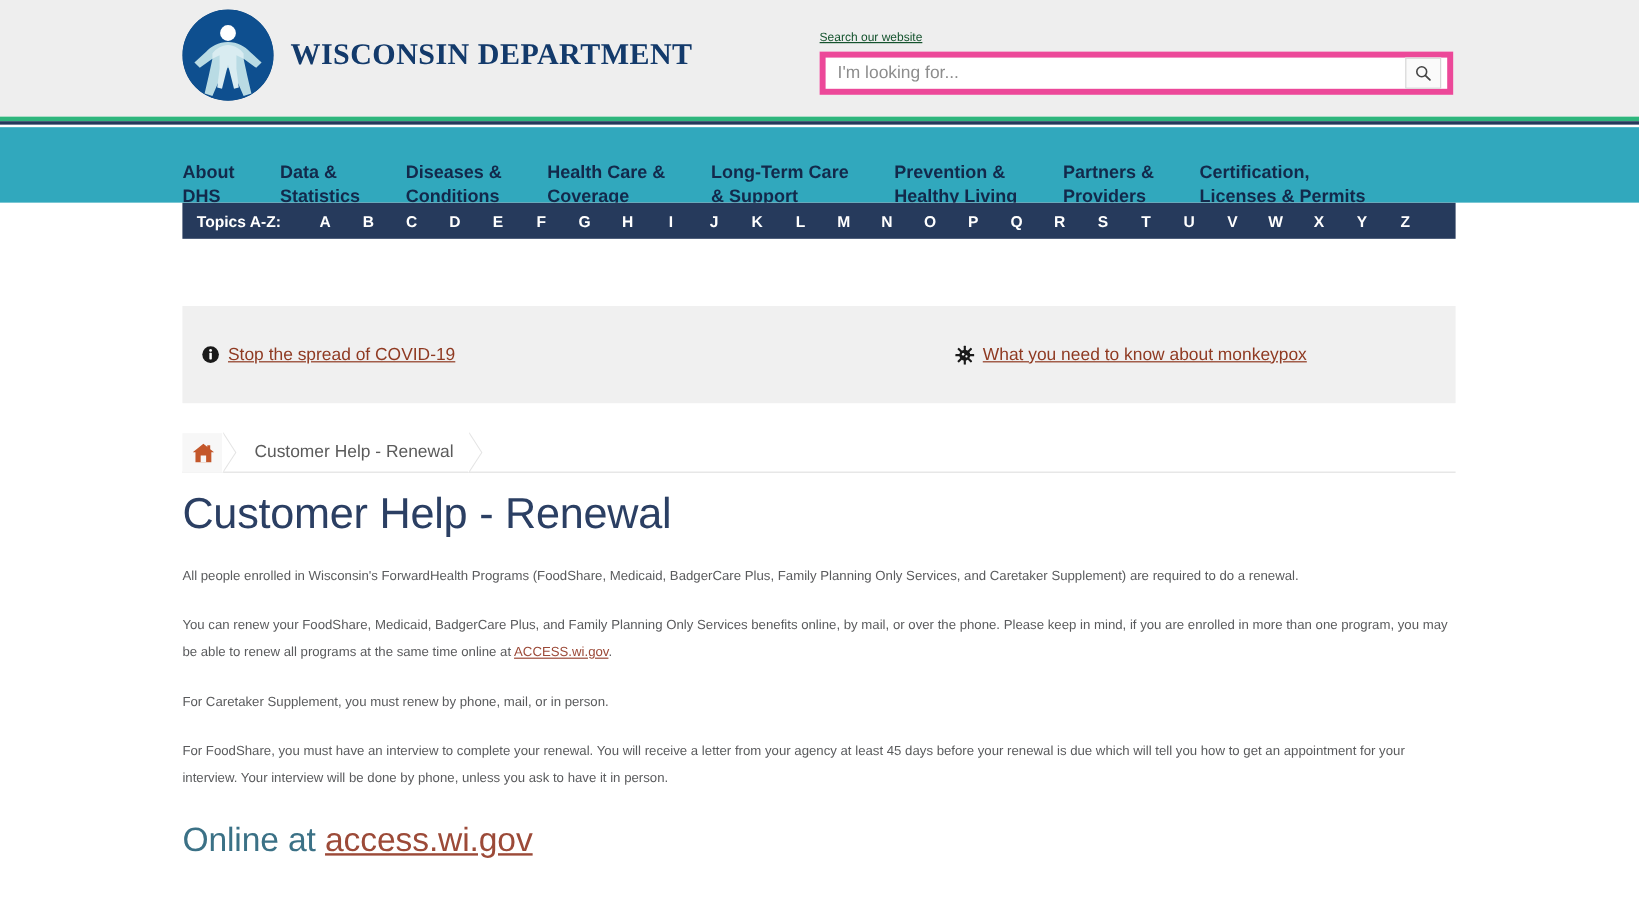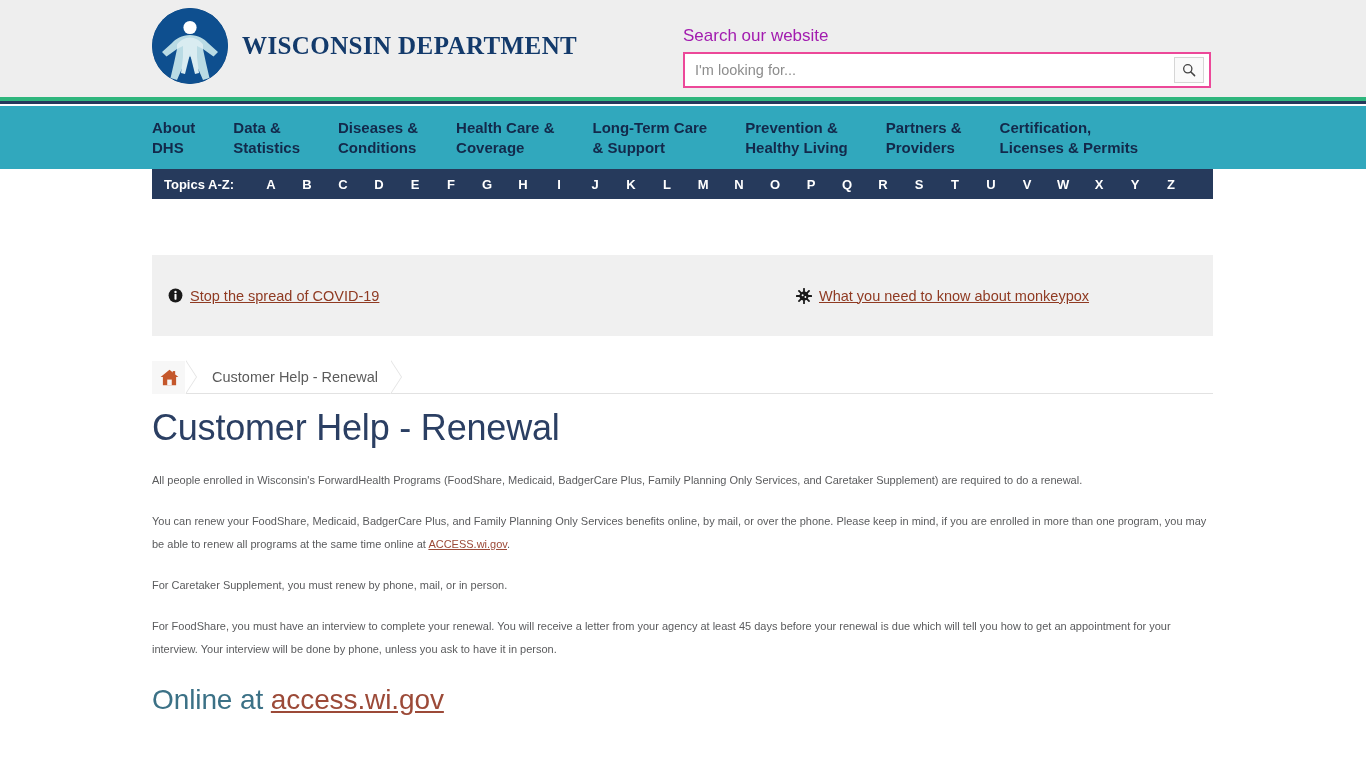--- a/index.html
+++ b/index.html
@@ -65,32 +65,33 @@
     font-style: italic;
     font-weight: bold;
   }
 
   .search-wrap {
     position: absolute;
     left: 683px; top: 26px;
     width: 528px;
   }
   .search-label {
-    font-size: 17px;
-    color: #a21caf;
+    font-size: 10px;
+    color: #14532d;
     margin-bottom: 6px;
     display: block;
+    text-decoration: underline;
   }
   .search-box {
     position: relative;
     display: flex;
     align-items: center;
     height: 36px;
     background: #ffffff;
-    border: 2px solid #ec4899;
+    border: 5px solid #ec4899;
   }
   .search-input {
     flex: 1 1 auto;
     height: 32px;
     border: none;
     outline: none;
     padding: 0 10px;
     font-size: 14.5px;
     color: #555;
     font-family: "Liberation Sans", sans-serif;
@@ -132,21 +133,21 @@
     height: 63px;
     background: #31a8bd;
   }
   .mainnav-inner {
     position: relative;
     width: 1366px;
     height: 63px;
   }
   .nav-items {
     position: absolute;
-    left: 152px; top: 0;
+    left: 152px; top: 16px;
     display: flex;
     height: 63px;
     align-items: center;
   }
   .nav-item {
     color: #13294b;
     font-size: 15px;
     font-weight: bold;
     line-height: 20px;
     margin-right: 38px;

